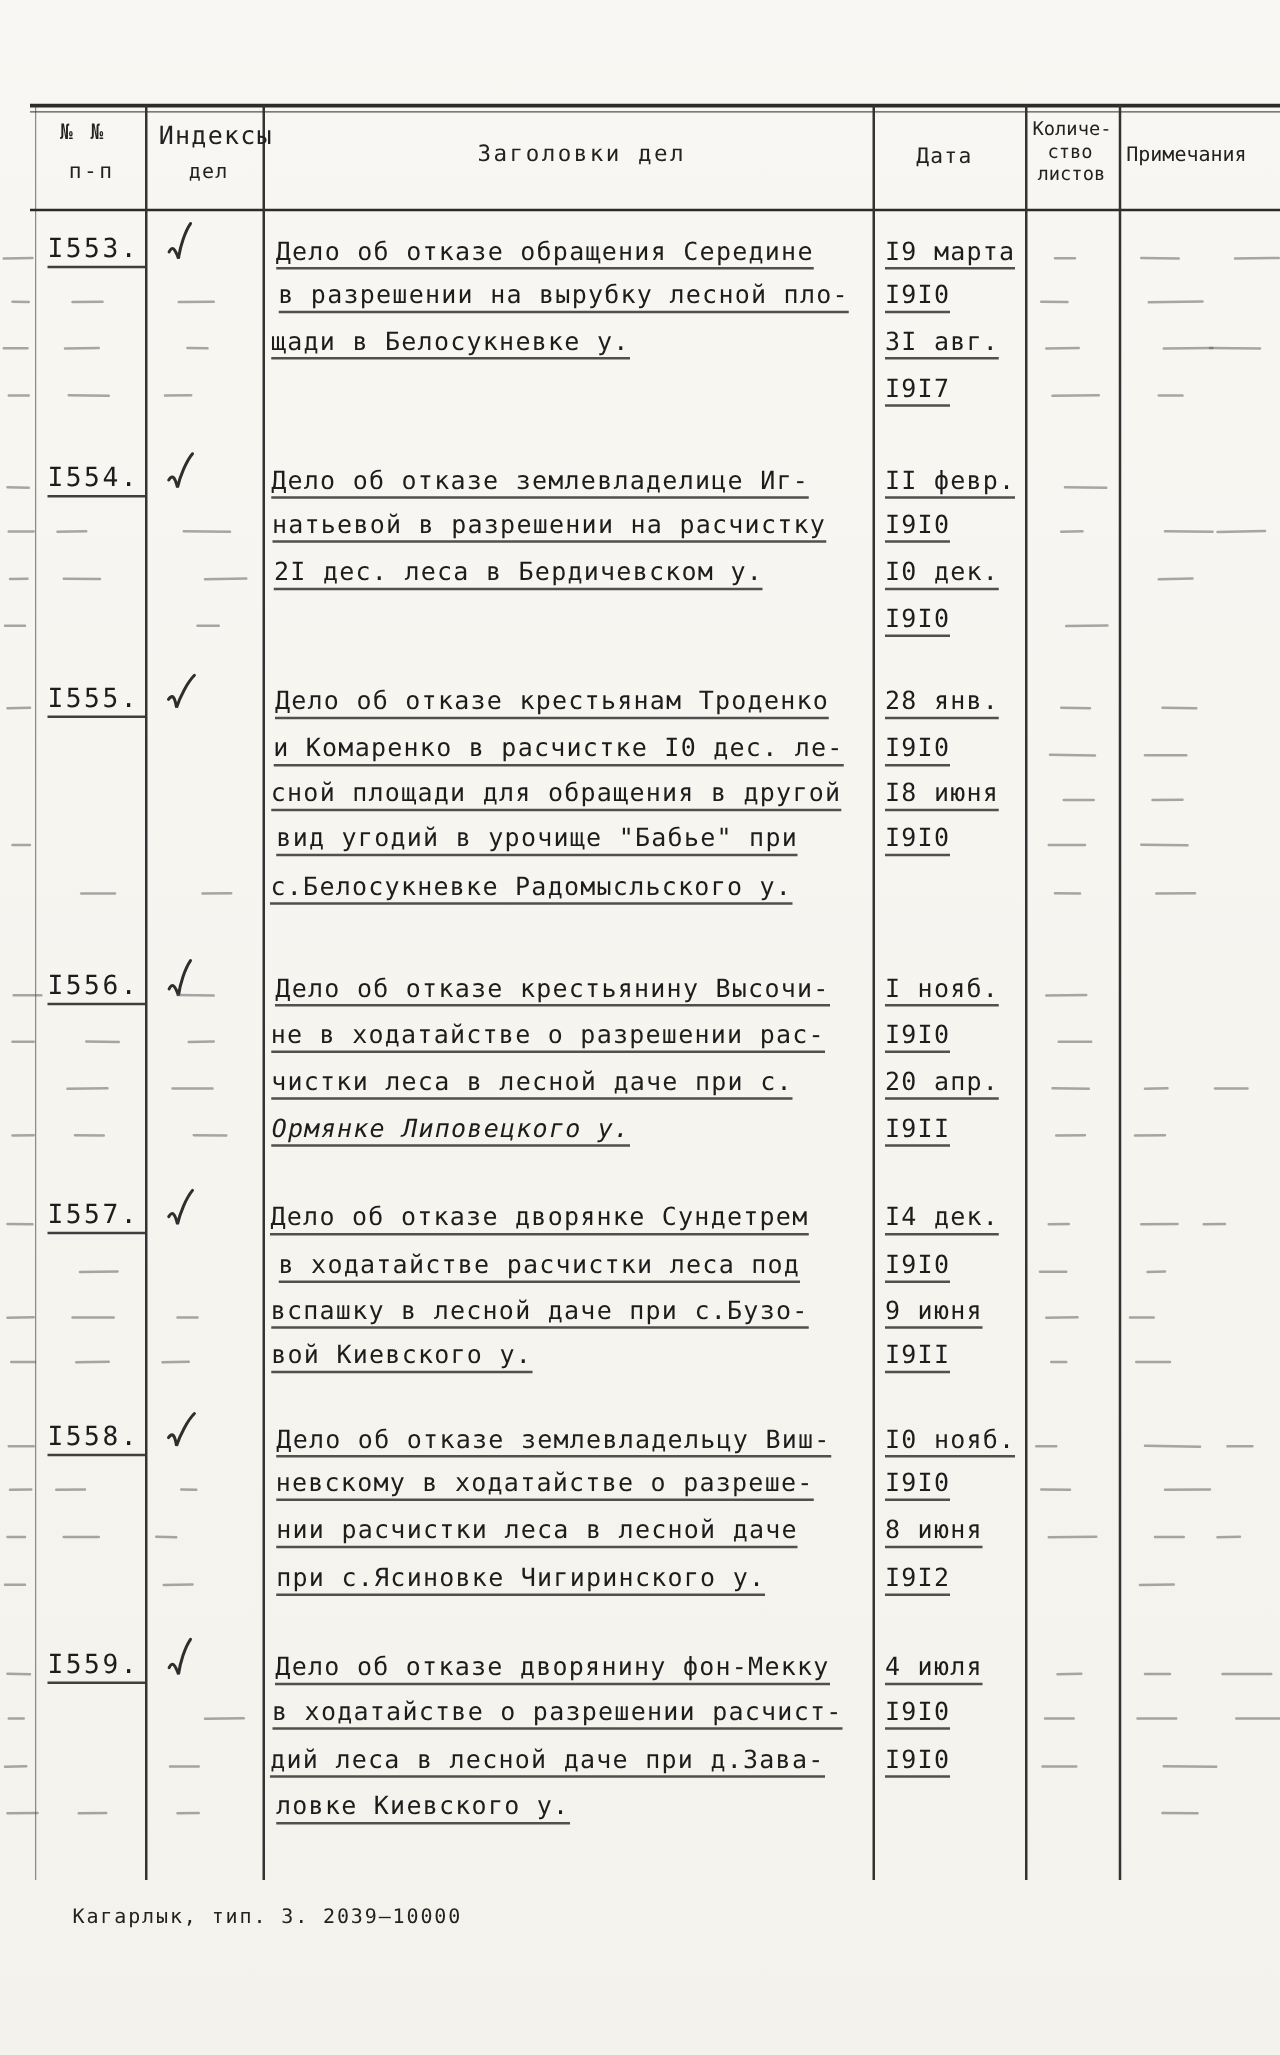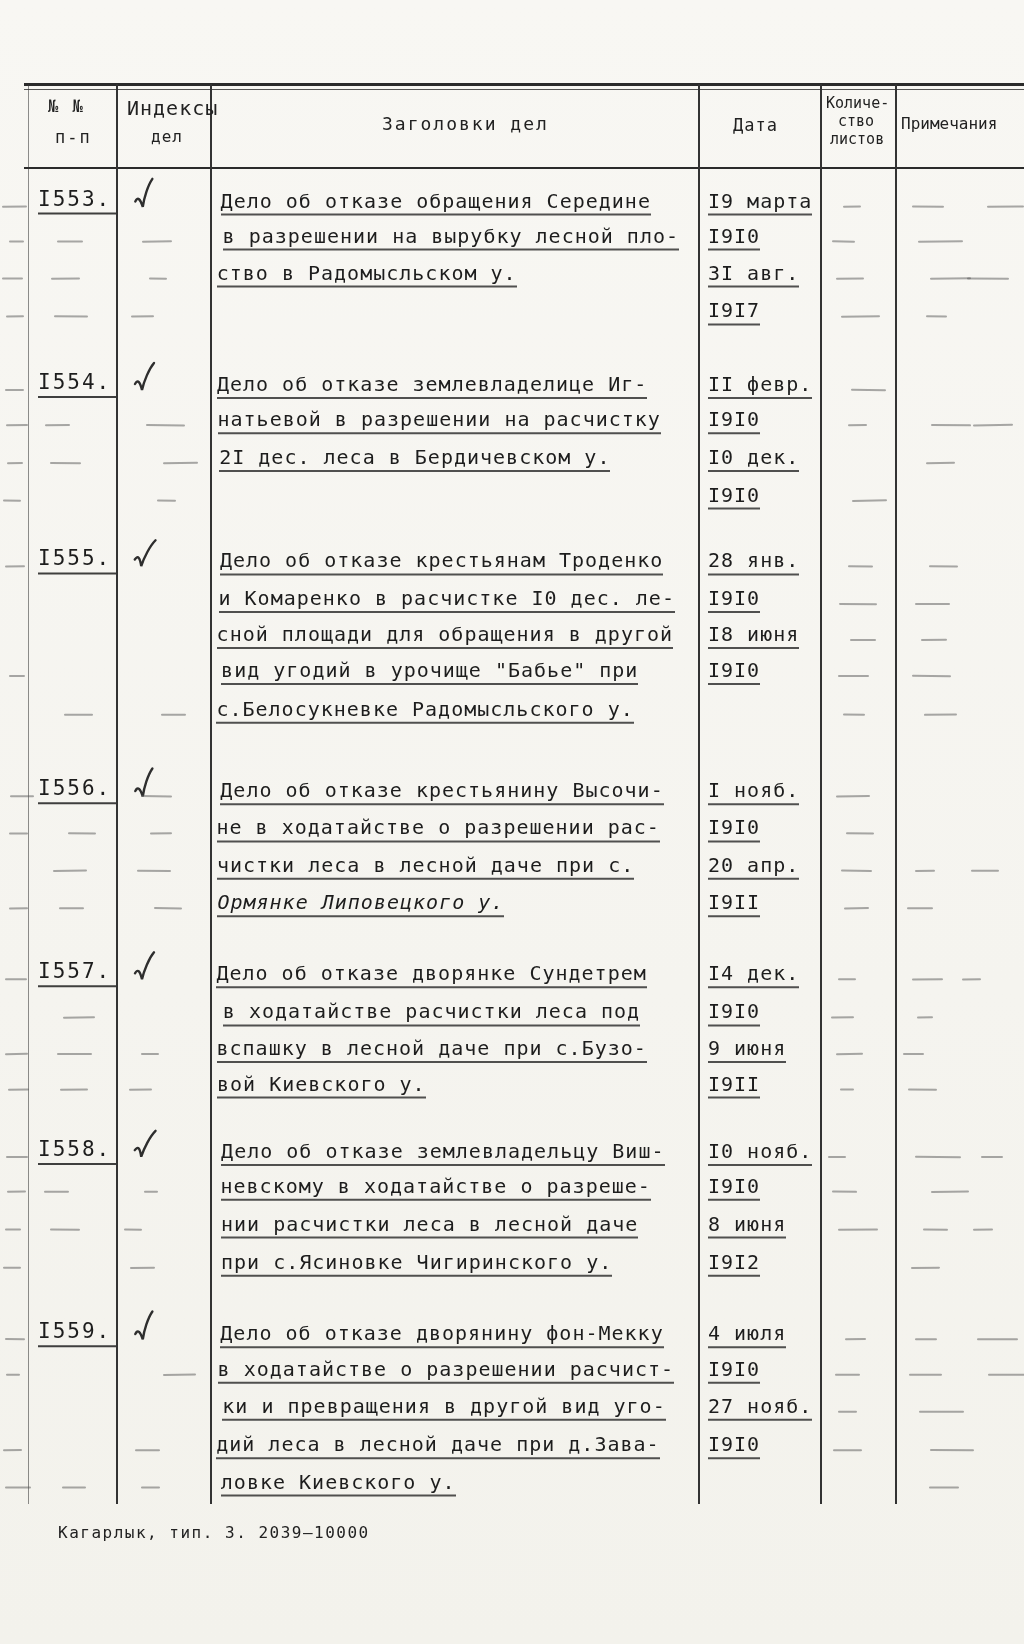--- a/index.html
+++ b/index.html
@@ -107,21 +107,21 @@
         <div class="line" style="transform: translateY(-1.5px);">
           <span class="ttl" style="margin-left: 2.6px;">в разрешении на вырубку лесной пло-</span>
           <span class="dt">I9I0</span>
           <span class="dash" style="left: 9.37352px; width: 14.6866px; transform: rotate(0.29deg);"></span>
           <span class="dash" style="left: 56.7467px; width: 26.4645px; transform: rotate(-0.02deg);"></span>
           <span class="dash" style="left: 142.139px; width: 30.2783px; transform: rotate(-0.57deg);"></span>
           <span class="dash" style="left: 831.974px; width: 22.5569px; transform: rotate(0.71deg);"></span>
           <span class="dash" style="left: 918.109px; width: 45.1454px; transform: rotate(-0.55deg);"></span>
         </div>
         <div class="line" style="transform: translateY(-1.4px);">
-          <span class="ttl" style="margin-left: -3.3px;">ство в Радомысльском у.</span>
+          <span class="ttl" style="margin-left: -3.3px;">щади в Белосукневке у.</span>
           <span class="dt">3I авг.</span>
           <span class="dash" style="left: 2.45775px; width: 20.6987px; transform: rotate(-0.02deg);"></span>
           <span class="dash" style="left: 51.212px; width: 28.6974px; transform: rotate(-0.57deg);"></span>
           <span class="dash" style="left: 149.043px; width: 18.3051px; transform: rotate(0.71deg);"></span>
           <span class="dash" style="left: 835.899px; width: 28.0302px; transform: rotate(-0.55deg);"></span>
           <span class="dash" style="left: 930.202px; width: 40.6357px; transform: rotate(-0.72deg);"></span>
           <span class="dash" style="left: 966.655px; width: 41.8648px; transform: rotate(0.58deg);"></span>
         </div>
         <div class="line" style="transform: translateY(-0.6px);">
           <span class="dt">I9I7</span>
@@ -340,26 +340,20 @@
         </div>
         <div class="line" style="transform: translateY(-1.2px);">
           <span class="ttl" style="margin-left: -2.4px;">в ходатайстве о разрешении расчист-</span>
           <span class="dt">I9I0</span>
           <span class="dash" style="left: 5.96259px; width: 14.0038px; transform: rotate(-0.57deg);"></span>
           <span class="dash" style="left: 163.403px; width: 32.8086px; transform: rotate(-0.72deg);"></span>
           <span class="dash" style="left: 834.857px; width: 24.8691px; transform: rotate(-0.09deg);"></span>
           <span class="dash" style="left: 908.617px; width: 33.2776px; transform: rotate(-0.14deg);"></span>
           <span class="dash" style="left: 987.52px; width: 39.7759px; transform: rotate(-0.12deg);"></span>
         </div>
-        <div class="line" style="transform: translateY(-1.2px);">
-          <span class="ttl" style="margin-left: 2.3px;">ки и превращения в другой вид уго-</span>
-          <span class="dt">27 нояб.</span>
-          <span class="dash" style="left: 838.033px; width: 19.2155px; transform: rotate(-0.14deg);"></span>
-          <span class="dash" style="left: 919.126px; width: 45.4456px; transform: rotate(-0.12deg);"></span>
-        </div>
         <div class="line" style="transform: translateY(0.2px);">
           <span class="ttl" style="margin-left: -3.8px;">дий леса в лесной даче при д.Зава-</span>
           <span class="dt">I9I0</span>
           <span class="dash" style="left: 3.29525px; width: 19.0423px; transform: rotate(-0.72deg);"></span>
           <span class="dash" style="left: 135.428px; width: 24.8691px; transform: rotate(-0.14deg);"></span>
           <span class="dash" style="left: 832.814px; width: 28.9739px; transform: rotate(-0.12deg);"></span>
           <span class="dash" style="left: 930.483px; width: 43.6171px; transform: rotate(0.31deg);"></span>
         </div>
         <div class="line" style="transform: translateY(0.5px);">
           <span class="ttl" style="margin-left: 0.8px;">ловке Киевского у.</span>

